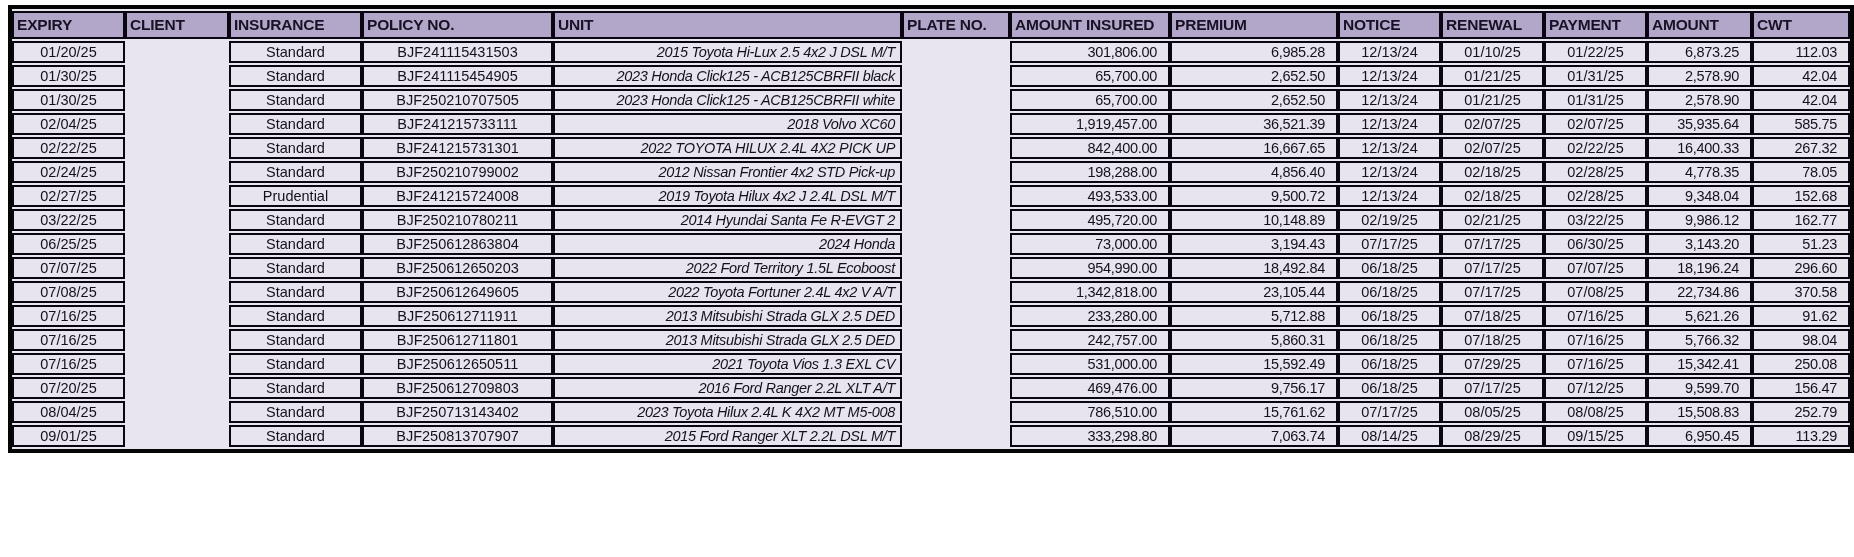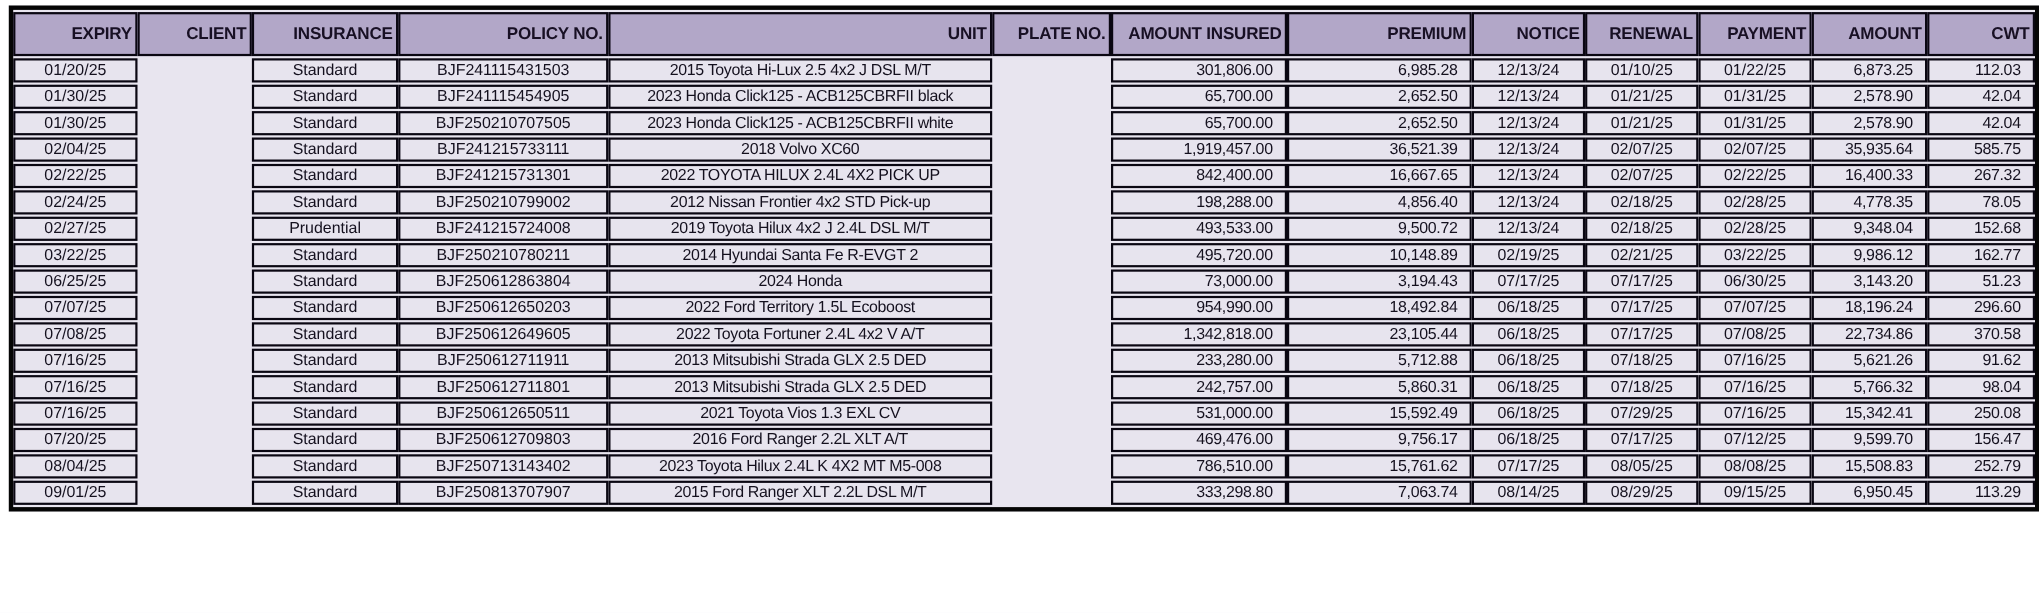--- a/index.html
+++ b/index.html
@@ -23,44 +23,44 @@
     background: #e8e5ef;
     border: 4px solid #050505;
   }
   th {
     background: #b2a7c8;
     border: 2px solid #0a0712;
     color: #181024;
     font-weight: bold;
     font-size: 15.5px;
     letter-spacing: -0.2px;
-    height: 40px;
+    height: 28px;
     padding: 1px 3px;
-    text-align: right;
+    text-align: left;
     white-space: nowrap;
     overflow: hidden;
     box-sizing: border-box;
   }
   td {
     background: #e7e4ee;
     border: 2px solid #0a0712;
     color: #14101e;
     font-size: 14.5px;
     letter-spacing: -0.3px;
     height: 15px;
     padding: 1px 5px;
     white-space: nowrap;
     overflow: hidden;
     box-sizing: border-box;
   }
   td.blank-cell {
     border: none;
     background: transparent;
   }
-  td.align-left   { text-align: center; }
+  td.align-left   { text-align: right; font-style: italic; }
   td.align-center { text-align: center; letter-spacing: 0; }
   td.align-right  { text-align: right; padding-right: 11px; }
 </style>
 </head>
 <body>
 
 <div class="sheet">
   <table class="policy-table">
     <colgroup>
         <col style="width: 113px;">

